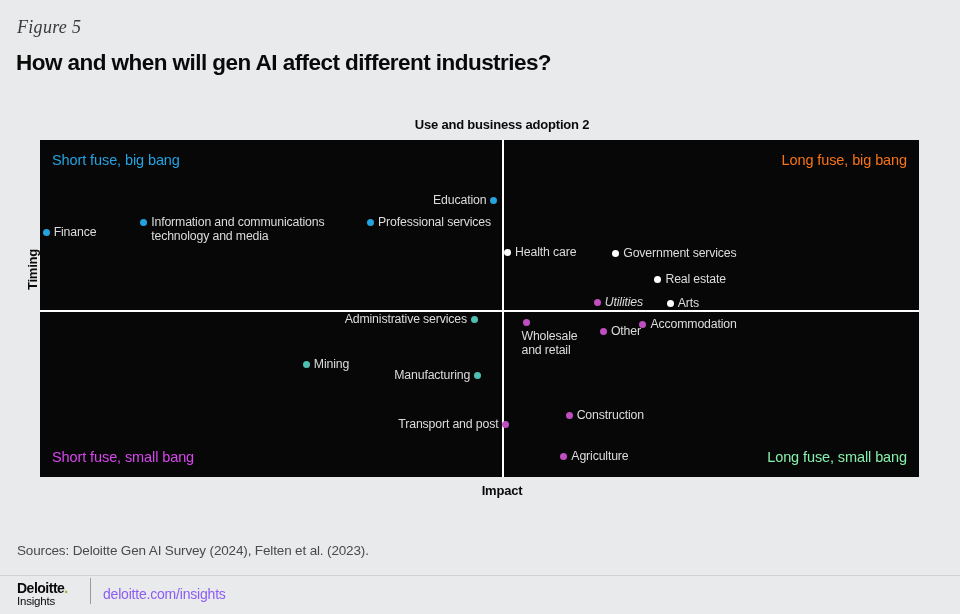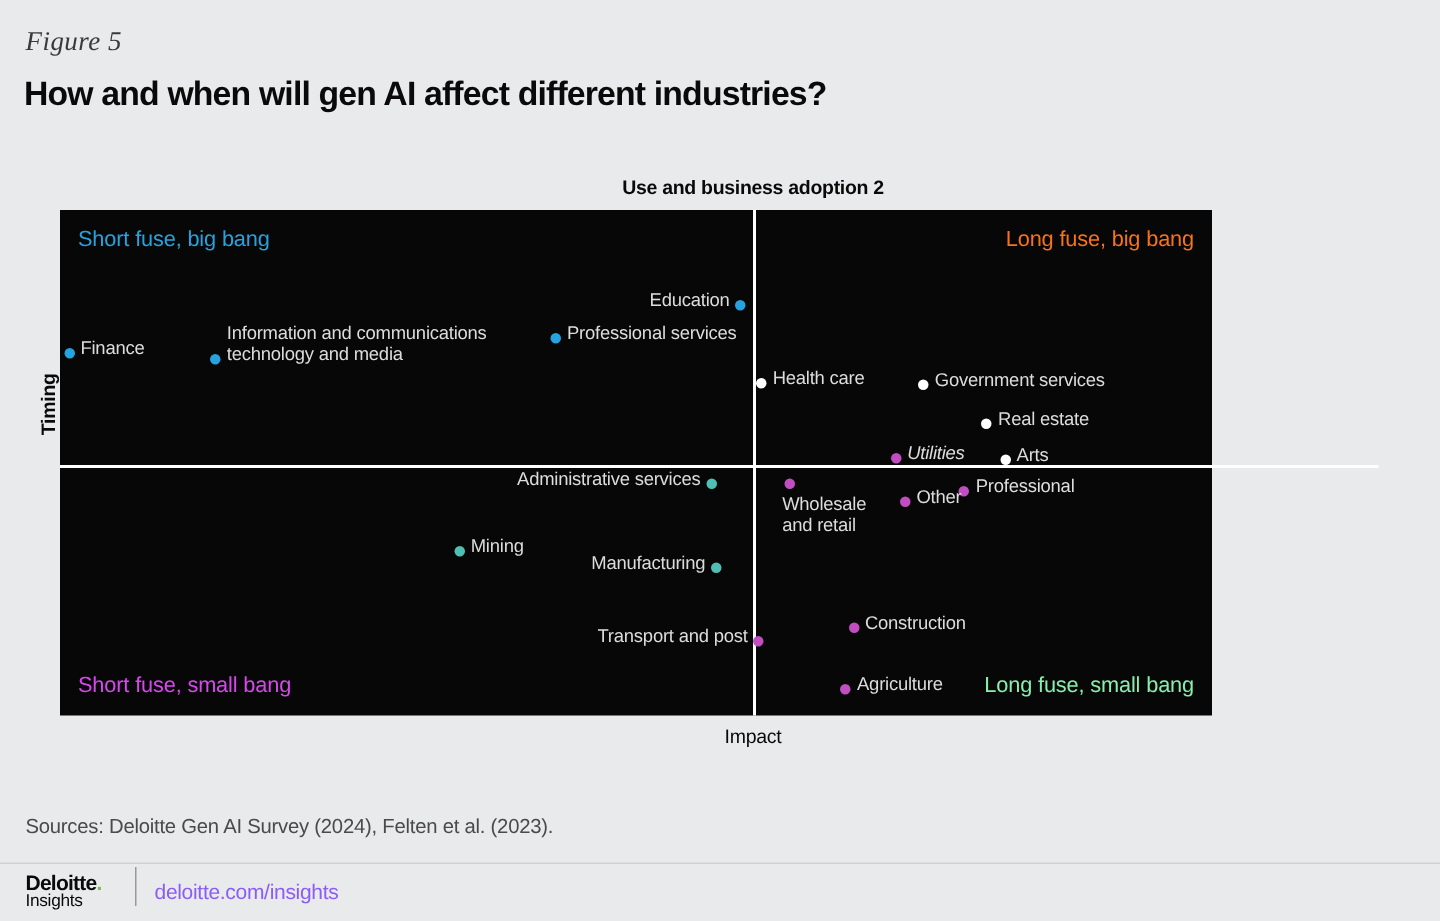--- a/index.html
+++ b/index.html
@@ -50,21 +50,21 @@
     letter-spacing: -0.2px;
   }
   .axis-title-top span { position: relative; left: 22px; }
   .axis-title-bottom {
     position: absolute;
     left: 0;
     top: 483px;
     width: 960px;
     text-align: center;
     font-size: 13px;
-    font-weight: normal;
+    font-weight: bold;
     color: #0a0a0a;
     letter-spacing: -0.2px;
   }
   .axis-title-bottom span { position: relative; left: 22px; }
   .axis-title-left {
     position: absolute;
     left: -8px;
     top: 262px;
     width: 80px;
     text-align: center;
@@ -74,21 +74,21 @@
     letter-spacing: -0.2px;
     transform: rotate(-90deg);
     transform-origin: center center;
   }
 
   
   .plot {
     position: absolute;
     left: 40px;
     top: 140px;
-    width: 768px;
+    width: 879px;
     height: 337px;
     background: #070708;
   }
   .axis-v {
     position: absolute;
     left: 462px;
     top: 0;
     width: 2px;
     height: 337px;
     background: #ffffff;
@@ -116,21 +116,21 @@
 
   
   .pt {
     position: absolute;
     white-space: nowrap;
     font-size: 12.3px;
     color: #dcdcdc;
     letter-spacing: -0.15px;
     line-height: 14px;
     display: flex;
-    align-items: flex-end;
+    align-items: flex-start;
   }
   .pt .dot {
     width: 7px;
     height: 7px;
     border-radius: 50%;
     flex: 0 0 auto;
   }
   
   .pt.right .dot { margin-right: 4px; margin-top: 4px; }
   
@@ -259,21 +259,21 @@
       <div class="pt left" style="top: 227.856px; left: 354.226px;">
         <span class="dot" style="background: rgb(79, 191, 180);"></span>
         <span>Manufacturing</span>
       </div>
       <div class="pt right" style="top: 155.064px; left: 553.77px; font-style: italic;">
         <span class="dot" style="background: rgb(193, 78, 193);"></span>
         <span>Utilities</span>
       </div>
       <div class="pt right" style="top: 176.632px; left: 599.478px;">
         <span class="dot" style="background: rgb(193, 78, 193);"></span>
-        <span>Professional</span>
+        <span>Accommodation</span>
       </div>
       <div class="pt right" style="top: 184.046px; left: 559.923px;">
         <span class="dot" style="background: rgb(193, 78, 193);"></span>
         <span>Other</span>
       </div>
       <div class="pt below" style="top: 178.991px; left: 481.45px;">
         <span class="dot" style="background: rgb(193, 78, 193);"></span>
         <span style="white-space: normal; width: 70px;">Wholesale<br>and retail</span>
       </div>
       <div class="pt left" style="top: 277.058px; left: 358.354px;">

